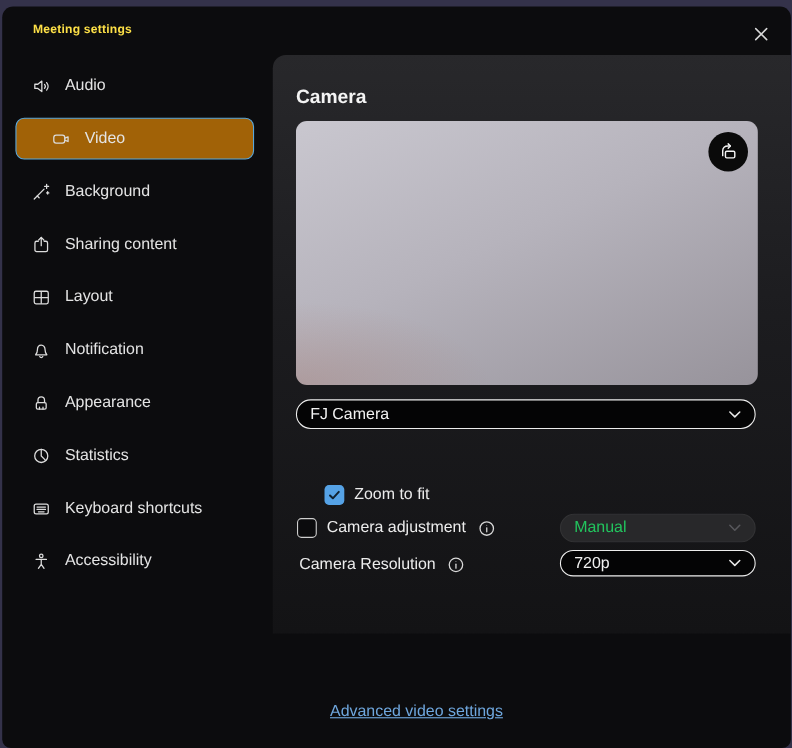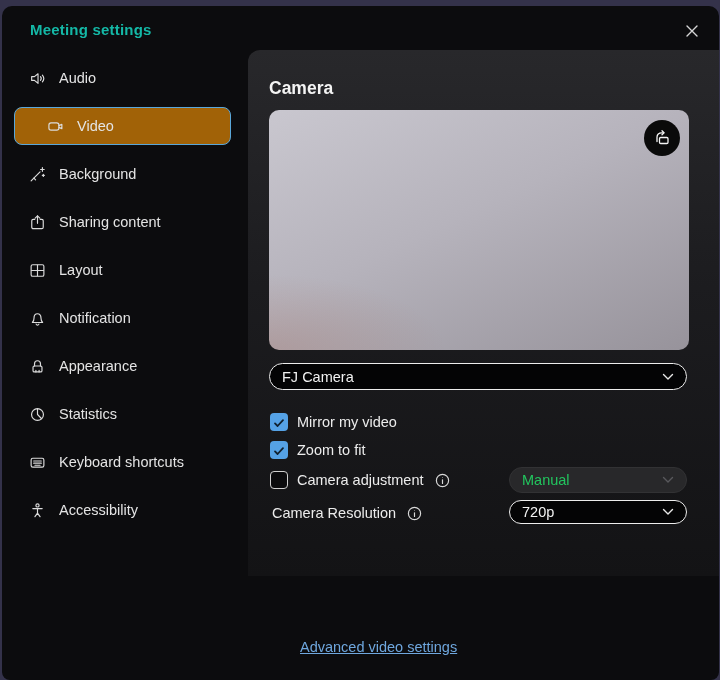--- a/index.html
+++ b/index.html
@@ -12,21 +12,21 @@
     color:#eaeaea;
   }
   .dialog {
     position:absolute; left:2px; top:6px; right:1px; bottom:0;
     background:#0c0c0e;
     border-radius:10px 10px 8px 8px;
     overflow:hidden;
   }
   .dialog-title {
     position:absolute; left:28px; top:15px;
-    font-size:15px; font-weight:bold; color:#14b8a6;
+    font-size:11px; font-weight:bold; color:#fde047;
     letter-spacing:.2px;
   }
   .close-btn {
     position:absolute; top:14px; right:16px; width:22px; height:22px;
     display:flex; align-items:center; justify-content:center;
     cursor:pointer; color:#d6d6d6;
   }
   
   .sidebar {
     position:absolute; left:0; top:44px; width:246px; bottom:0;
@@ -90,21 +90,21 @@
     font-size:14.5px; color:#ececec;
   }
   .checkbox {
     width:18px; height:18px; border-radius:4px; flex:none; cursor:pointer;
     display:flex; align-items:center; justify-content:center;
   }
   .checkbox.on { background:#55a2e6; }
   .checkbox.off { background:#0b0b0d; border:1.5px solid #cfcfcf; }
   .info { width:15px; height:15px; display:flex; color:#d8d8d8; margin-left:2px; flex:none; }
   .row-mirror { top:363px; }
-  .row-zoomfit { top:391px; }
+  .row-zoomfit { top:391px;margin-left:25px; }
   .row-adjust { top:421px; }
   .row-resolution { top:455px; left:24px; }
   .advanced-link {
     position:absolute; left:270px; top:633px;
     font-size:14.5px; color:#6fa7de; text-decoration:underline;
     cursor:pointer;
     margin-left:28px;
   }
 </style>
 </head>
@@ -249,30 +249,20 @@
 
     <div class="select device">
       <span class="val">FJ Camera</span>
       <span class="chev">
         <svg viewBox="0 0 12 8" fill="none" stroke="currentColor" stroke-width="1.4" stroke-linecap="round" stroke-linejoin="round">
           <path d="M1.5 1.5 L6 6 L10.5 1.5"></path>
         </svg>
       </span>
     </div>
 
-    <div class="opt-row row-mirror">
-      <span class="checkbox on">
-        <span class="ic" style="width:12px;height:12px;color:#10212f;">
-          <svg viewBox="0 0 12 12" fill="none" stroke="currentColor" stroke-width="1.8" stroke-linecap="round" stroke-linejoin="round">
-            <path d="M2 6.4 L4.6 9 L10 3.2"></path>
-          </svg>
-        </span>
-      </span>
-      <span>Mirror my video</span>
-    </div>
 
     <div class="opt-row row-zoomfit">
       <span class="checkbox on">
         <span class="ic" style="width:12px;height:12px;color:#10212f;">
           <svg viewBox="0 0 12 12" fill="none" stroke="currentColor" stroke-width="1.8" stroke-linecap="round" stroke-linejoin="round">
             <path d="M2 6.4 L4.6 9 L10 3.2"></path>
           </svg>
         </span>
       </span>
       <span>Zoom to fit</span>

